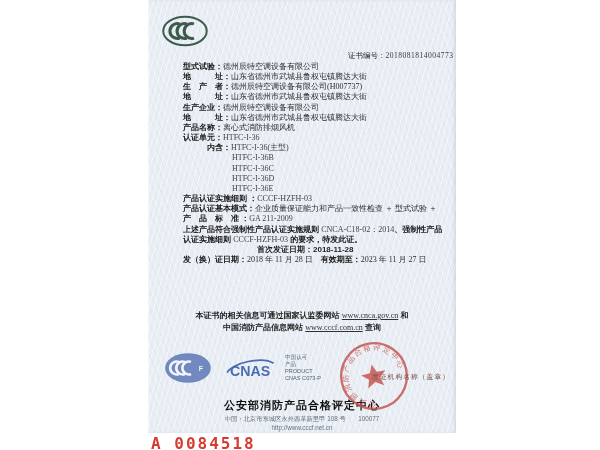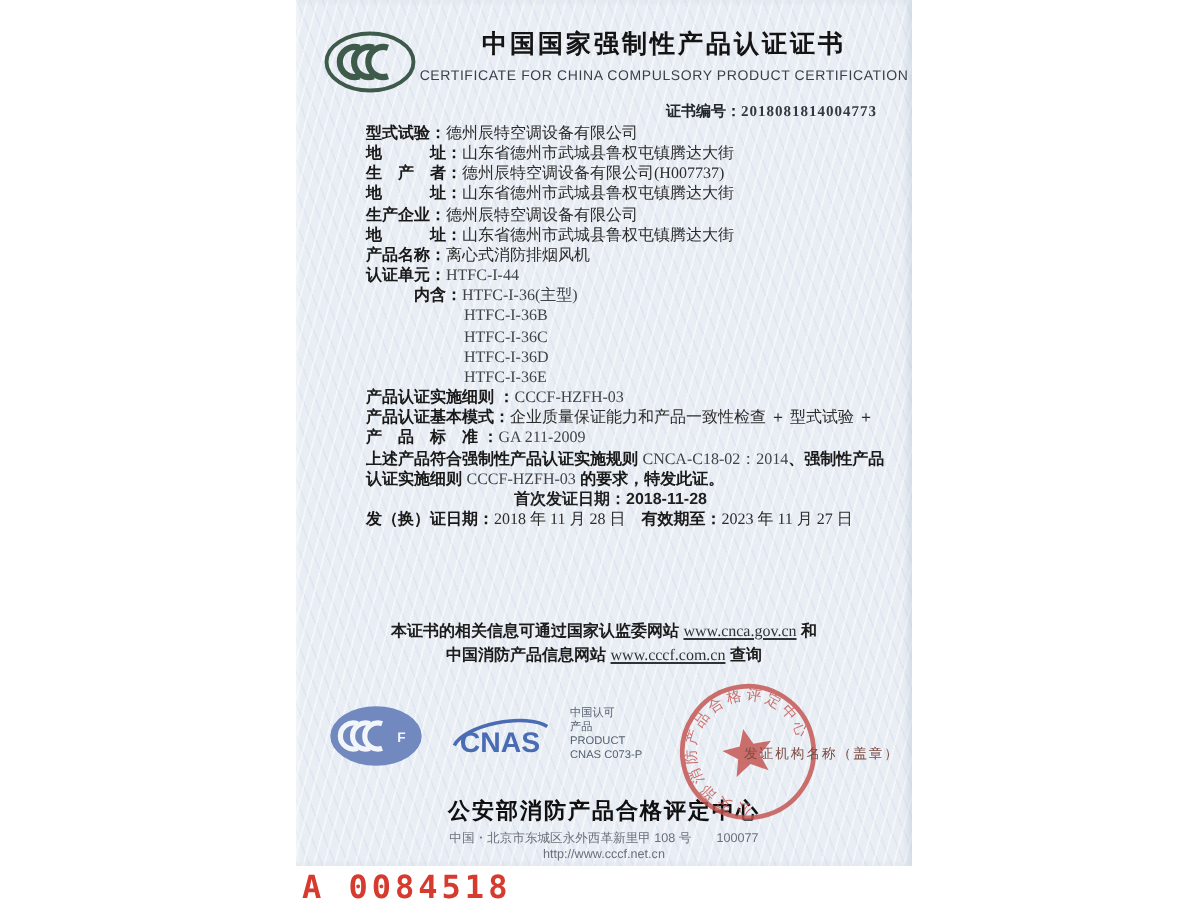--- a/index.html
+++ b/index.html
@@ -25,22 +25,22 @@
       repeating-linear-gradient(105deg, rgba(255,255,255,.45) 0 1px, rgba(255,255,255,0) 1px 5px),
       repeating-linear-gradient(68deg, rgba(201,213,230,.28) 0 1px, rgba(201,213,230,0) 1px 6px);
     box-shadow:inset -2px 0 3px rgba(170,182,200,.35), inset 1px 0 2px rgba(255,255,255,.6);
   }
   
   .ccc-mark{position:absolute;left:13px;top:13px;width:48px;height:36px;}
   .titles{position:absolute;left:58px;top:14px;width:252px;text-align:center;}
   .title-cn{font-size:12.5px;font-weight:bold;letter-spacing:1.5px;color:#141414;}
   .title-en{margin-top:4px;font-size:7px;letter-spacing:.3px;color:#3a3f46;}
   .certno{position:absolute;left:185px;top:51px;font-size:7.5px;color:#33383f;}
-  .certno .lblb{font-weight:bold;color:#23262b;}
-  .certno .num{font-family:"Liberation Serif",serif;letter-spacing:.5px;font-weight:bold;}
+  .certno .lblb{font-weight:normal;color:#23262b;margin-left:15px;}
+  .certno .num{font-family:"Liberation Serif",serif;letter-spacing:.5px;}
   
   .body{position:absolute;left:35px;top:62px;width:270px;font-size:8px;line-height:10.15px;white-space:nowrap;}
   .row{display:block;}
   .lbl{font-weight:bold;color:#191919;}
   .val{font-family:"Liberation Serif",serif;color:var(--val);text-align:right;}
   .code{font-family:"Liberation Serif",serif;color:var(--code);}
   .indent{padding-left:49px;}
   .first-issue{padding-left:74px;font-weight:bold;}
   
   .notices{position:absolute;left:0;top:310px;width:100%;text-align:center;font-size:8px;line-height:12.4px;font-weight:bold;color:#1c1c1c;}
@@ -65,38 +65,34 @@
 <div class="page">
   <div class="paper">
 
     <svg class="ccc-mark" viewBox="0 0 64 44" aria-hidden="true">
       <ellipse cx="32" cy="22" rx="29" ry="19" fill="none" stroke="#3d5a4b" stroke-width="2.6"></ellipse>
       <path d="M25 12.5 A10 10 0 1 0 25 31.5" fill="none" stroke="#3d5a4b" stroke-width="4.1"></path>
       <path d="M34.5 12.5 A10 10 0 1 0 34.5 31.5" fill="none" stroke="#3d5a4b" stroke-width="4.1"></path>
       <path d="M44 12.5 A10 10 0 1 0 44 31.5" fill="none" stroke="#3d5a4b" stroke-width="4.1"></path>
     </svg>
 
-    <div class="titles">
-      <div class="title-cn">中国国家强制性产品认证证书</div>
-      <div class="title-en">CERTIFICATE FOR CHINA COMPULSORY PRODUCT CERTIFICATION</div>
-    </div>
 
     <div class="certno">
       <span class="lblb">证书编号：</span><span class="num">2018081814004773</span>
     </div>
 
     <div class="body">
       <div class="row"><span class="lbl">型式试验：</span><span class="val">德州辰特空调设备有限公司</span></div>
       <div class="row"><span class="lbl">地　　　址：</span><span class="val">山东省德州市武城县鲁权屯镇腾达大街</span></div>
       <div class="row"><span class="lbl">生　产　者：</span><span class="val">德州辰特空调设备有限公司(H007737)</span></div>
       <div class="row"><span class="lbl">地　　　址：</span><span class="val">山东省德州市武城县鲁权屯镇腾达大街</span></div>
       <div class="row"><span class="lbl">生产企业：</span><span class="val">德州辰特空调设备有限公司</span></div>
       <div class="row"><span class="lbl">地　　　址：</span><span class="val">山东省德州市武城县鲁权屯镇腾达大街</span></div>
       <div class="row"><span class="lbl">产品名称：</span><span class="val">离心式消防排烟风机</span></div>
-      <div class="row"><span class="lbl">认证单元：</span><span class="code">HTFC-I-44</span></div>
+      <div class="row"><span class="lbl">认证单元：</span><span class="code">HTFC-I-36</span></div>
 
       <div class="row"><span class="lbl">　　　内含：</span><span class="code">HTFC-I-36(主型)</span></div>
       <div class="row indent"><span class="code">HTFC-I-36B</span></div>
       <div class="row indent"><span class="code">HTFC-I-36C</span></div>
       <div class="row indent"><span class="code">HTFC-I-36D</span></div>
       <div class="row indent"><span class="code">HTFC-I-36E</span></div>
 
       <div class="row"><span class="lbl">产品认证实施细则 ：</span><span class="code">CCCF-HZFH-03</span></div>
 
       <div class="row"><span class="lbl">产品认证基本模式：</span><span class="val">企业质量保证能力和产品一致性检查 ＋ 型式试验 ＋</span></div>

